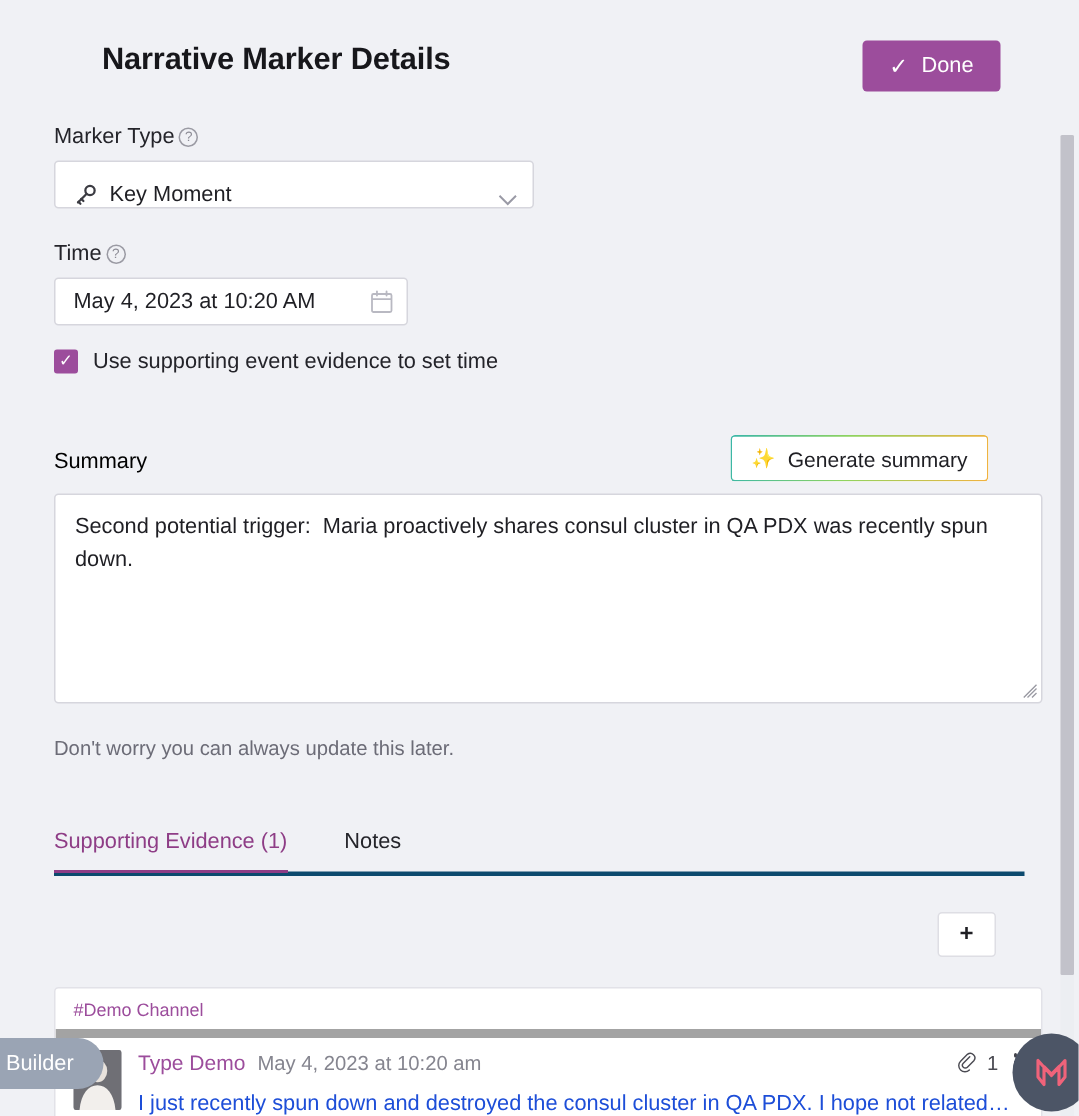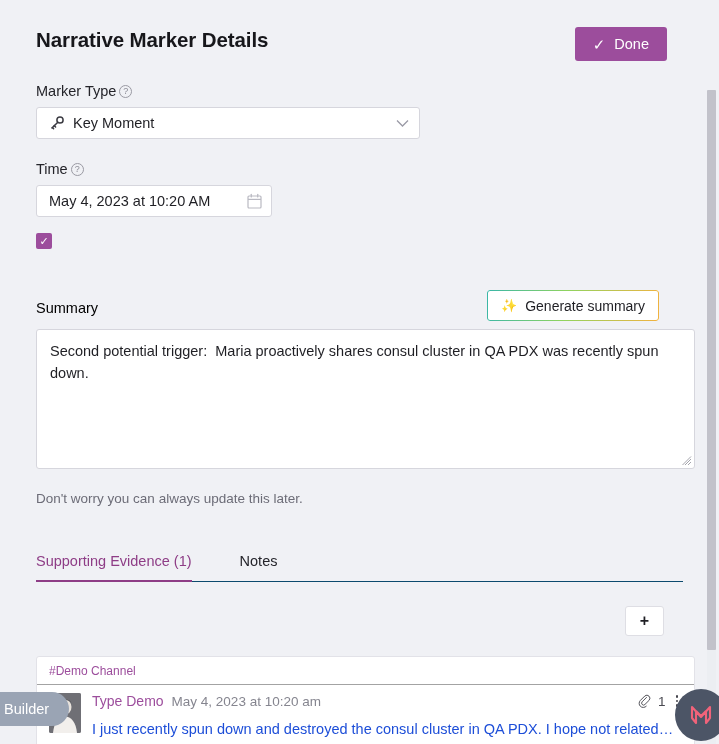--- a/index.html
+++ b/index.html
@@ -29,20 +29,21 @@
     padding: 0 36px;
     width: 719px;
   }
 
   
   .header {
     display: flex;
     align-items: flex-start;
     justify-content: space-between;
     padding-top: 22px;
+    margin-left: 32px;
   }
   .page-title {
     font-size: 20.5px;
     font-weight: bold;
     letter-spacing: -0.1px;
     color: #17171b;
     margin: 0;
     line-height: 1.3;
     padding-top: 5px;
   }
@@ -88,27 +89,27 @@
     text-align: center;
     display: inline-block;
     font-family: "Liberation Sans", sans-serif;
     flex: none;
   }
 
   .field-block { margin-top: 22px; }
 
   
   .select-box {
-    width: 384px;
+    width: 320px;
     height: 32px;
     background: #ffffff;
     border: 1px solid #d6d6dd;
     border-radius: 3px;
     display: flex;
-    align-items: center;
+    align-items: flex-end;
     padding: 0 10px 0 12px;
     cursor: pointer;
     position: relative;
   }
   .select-value {
     font-size: 14.5px;
     color: #1f1f24;
     flex: 1;
     display: flex;
     align-items: center;
@@ -235,22 +236,22 @@
   .helper-text {
     margin-top: 22px;
     font-size: 13.5px;
     color: #6c6c77;
   }
 
   
   .tabs {
     margin-top: 47px;
     display: flex;
-    gap: 10px;
-    border-bottom: 1px solid #0c4a6e;
+    gap: 0;
+    border-bottom: 3px solid #0c4a6e;
   }
   .tab {
     font-size: 14.5px;
     padding: 0 0 11px 0;
     margin-right: 38px;
     color: #24242a;
     cursor: pointer;
     border-bottom: 2px solid transparent;
     margin-bottom: -1px;
     background: none;
@@ -290,21 +291,21 @@
   .evidence-card {
     margin-top: 20px;
     width: 659px;
     background: #ffffff;
     border: 1px solid #e2e2e8;
     border-radius: 3px;
     overflow: hidden;
   }
   .channel-row {
     padding: 7px 12px 6px;
-    border-bottom: 1px solid #a3a3a3;
+    border-bottom: 6px solid #a3a3a3;
     font-size: 12px;
     color: #9c4d9c;
   }
   .msg-row {
     display: flex;
     padding: 8px 12px 14px;
     gap: 11px;
   }
   .avatar {
     width: 32px;
@@ -452,20 +453,21 @@
         <span class="date-value">May 4, 2023 at 10:20 AM</span>
         <svg width="15" height="16" viewBox="0 0 15 16">
           <rect x="1" y="3" width="13" height="12" rx="1" fill="none" stroke="#b9b9c2" stroke-width="1.2"></rect>
           <path d="M1 6.4 H14" stroke="#b9b9c2" stroke-width="1.2"></path>
           <path d="M4.3 1.3 V4" stroke="#b9b9c2" stroke-width="1.2" stroke-linecap="round"></path>
           <path d="M10.7 1.3 V4" stroke="#b9b9c2" stroke-width="1.2" stroke-linecap="round"></path>
         </svg>
       </div>
       <div class="checkbox-row">
         <span class="checkbox">✓</span>
+        <span class="checkbox-label">Use supporting event evidence to set time</span>
       </div>
     </div>
 
     <div class="summary-head">
       <span class="summary-label">Summary</span>
       <button class="gen-btn">
         <span class="sparkle">✨</span>
         <span>Generate summary</span>
       </button>
     </div>

